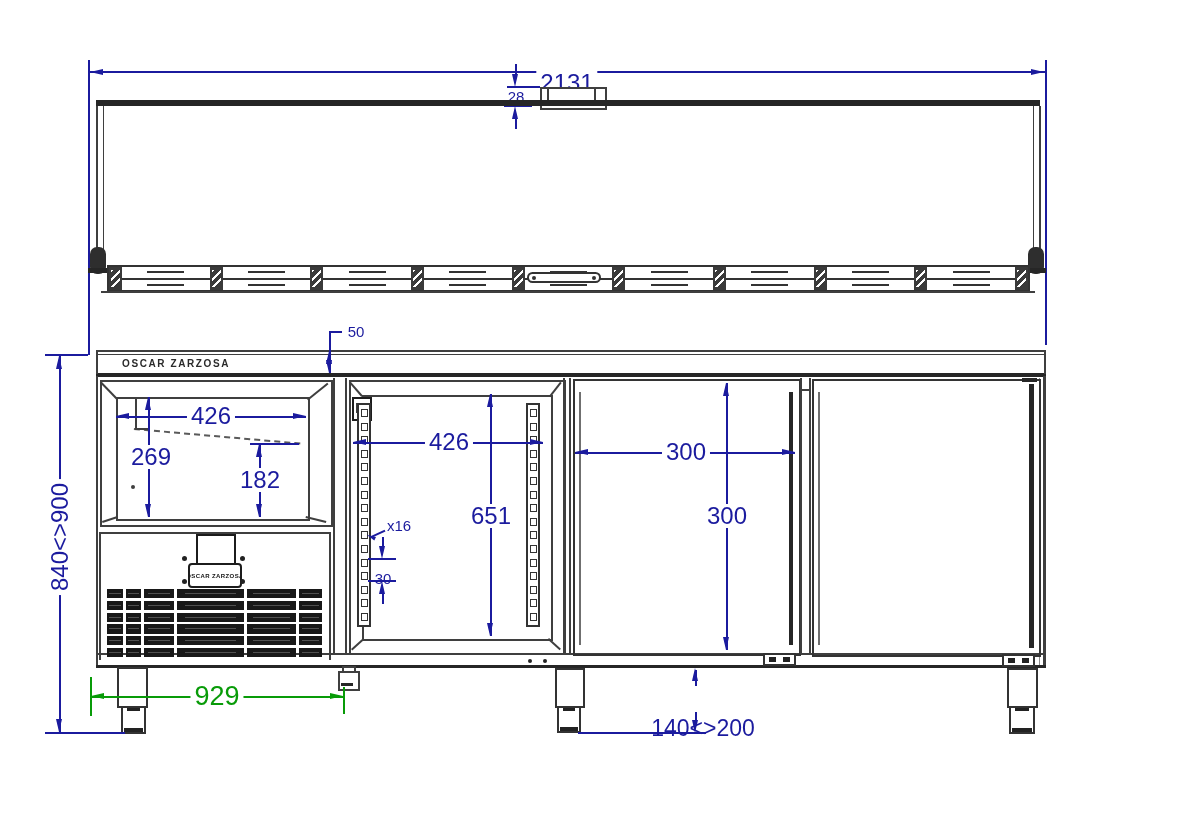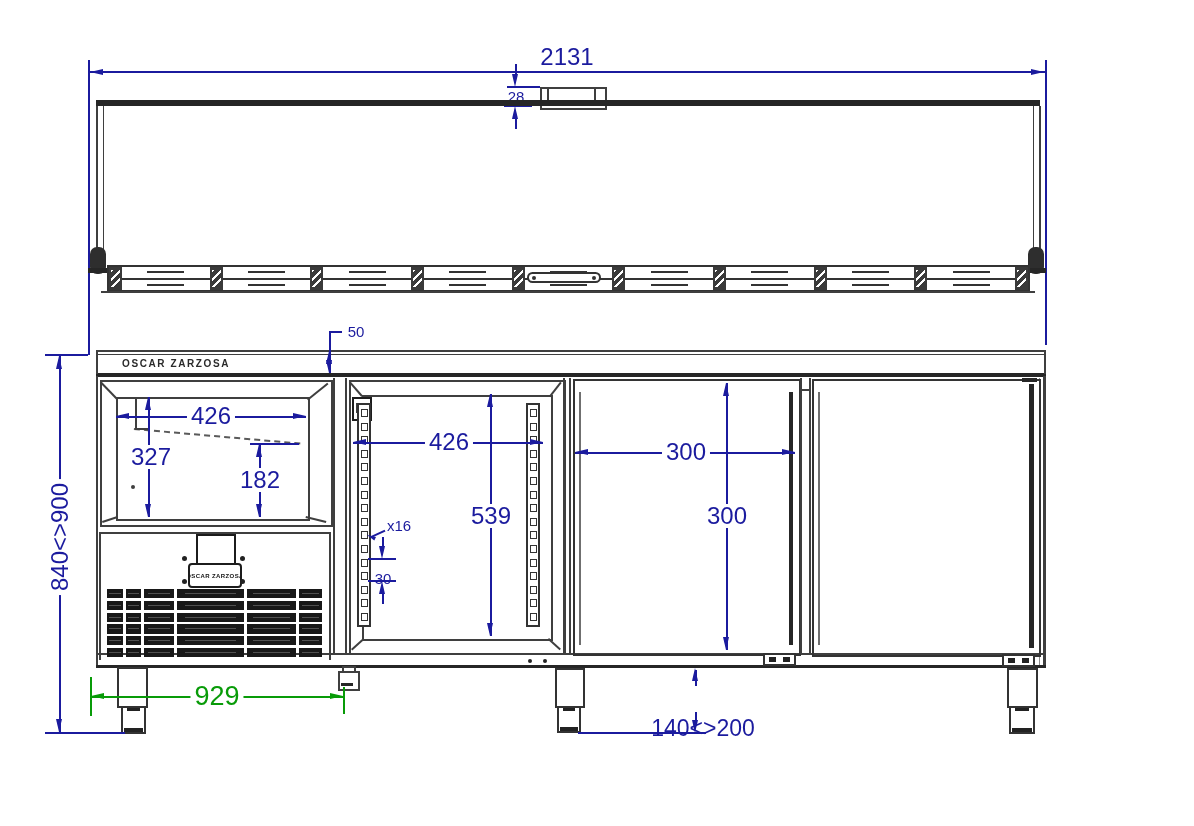--- a/index.html
+++ b/index.html
@@ -63,21 +63,21 @@
 </head>
 <body>
 
 <div id="canvas">
 
   <div class="l blue" style="left:88px;top:60px;width:1.5px;height:295px"></div>
   <div class="l blue" style="left:1045px;top:60px;width:1.5px;height:285px"></div>
   <div class="l blue" style="left:89px;top:71px;width:956px;height:1.5px"></div>
   <div class="ar ar-l blue" style="left:90px;top:68.5px"></div>
   <div class="ar ar-r blue" style="left:1031px;top:68.5px"></div>
-  <div class="dim lg" style="left:567px;top:57px">2131</div>
+  <div class="dim lg" style="left:567px;top:83px">2131</div>
 
   <div class="box" style="left:540px;top:87px;width:63px;height:19px;background:#fff"></div>
   <div class="l gray" style="left:547px;top:89px;width:1.5px;height:15px"></div>
   <div class="l gray" style="left:594px;top:89px;width:1.5px;height:15px"></div>
   <div class="l blue" style="left:507px;top:86px;width:33px;height:1.5px"></div>
   <div class="l blue" style="left:515px;top:64px;width:1.5px;height:14px"></div>
   <div class="ar ar-d blue" style="left:512px;top:74px"></div>
   <div class="dim sm" style="left:516px;top:96px">28</div>
   <div class="l blue" style="left:504px;top:105px;width:28px;height:1.5px"></div>
   <div class="ar ar-u blue" style="left:512px;top:106px"></div>
@@ -211,21 +211,21 @@
   <div class="dot" style="left:131px;top:485px;width:4px;height:4px;background:#3f3f3f"></div>
 
   <div class="l blue" style="left:116px;top:416px;width:190px;height:1.5px"></div>
   <div class="ar ar-l blue" style="left:116px;top:413px"></div>
   <div class="ar ar-r blue" style="left:293px;top:413px"></div>
   <div class="dim lg" style="left:211px;top:416px">426</div>
 
   <div class="l blue" style="left:148px;top:397px;width:1.5px;height:120px"></div>
   <div class="ar ar-u blue" style="left:145px;top:397px"></div>
   <div class="ar ar-d blue" style="left:145px;top:504px"></div>
-  <div class="dim lg" style="left:151px;top:457px">327</div>
+  <div class="dim lg" style="left:151px;top:457px">269</div>
 
   <div class="l blue" style="left:250px;top:443px;width:49px;height:1.5px"></div>
   <div class="l blue" style="left:259px;top:443px;width:1.5px;height:74px"></div>
   <div class="ar ar-u blue" style="left:256px;top:444px"></div>
   <div class="ar ar-d blue" style="left:256px;top:504px"></div>
   <div class="dim lg" style="left:260px;top:480px">182</div>
 
   <div class="a" style="left:99px;top:532px;width:228px;height:126px;border:2px solid #3f3f3f;border-bottom:none"></div>
   <div class="box" style="left:196px;top:534px;width:36px;height:32px;background:#fff;border-color:#1c1c1c"></div>
   <div class="plate" style="left:188px;top:563px;width:50px;height:21px">
@@ -327,21 +327,21 @@
     </div>
 
   <div class="l blue" style="left:353px;top:442px;width:190px;height:1.5px"></div>
   <div class="ar ar-l blue" style="left:353px;top:439px"></div>
   <div class="ar ar-r blue" style="left:530px;top:439px"></div>
   <div class="dim lg" style="left:449px;top:442px">426</div>
 
   <div class="l blue" style="left:490px;top:394px;width:1.5px;height:242px"></div>
   <div class="ar ar-u blue" style="left:487px;top:394px"></div>
   <div class="ar ar-d blue" style="left:487px;top:623px"></div>
-  <div class="dim lg" style="left:491px;top:516px">539</div>
+  <div class="dim lg" style="left:491px;top:516px">651</div>
 
   <div class="dim sm" style="left:399px;top:525px;background:transparent">x16</div>
   <div class="l blue" style="left:371px;top:536px;width:15px;height:1.5px;transform-origin:0 0;transform:rotate(-25deg)"></div>
   <div class="arsL blue" style="left:367px;top:533px;transform-origin:0 50%;transform:rotate(25deg)"></div>
 
   <div class="l blue" style="left:368px;top:558px;width:28px;height:1.5px"></div>
   <div class="l blue" style="left:368px;top:580px;width:1.5px;height:1.5px;width:28px"></div>
   <div class="l blue" style="left:382px;top:537px;width:1.5px;height:12px"></div>
   <div class="ar ar-d blue" style="left:379px;top:546px"></div>
   <div class="ar ar-u blue" style="left:379px;top:581px"></div>

